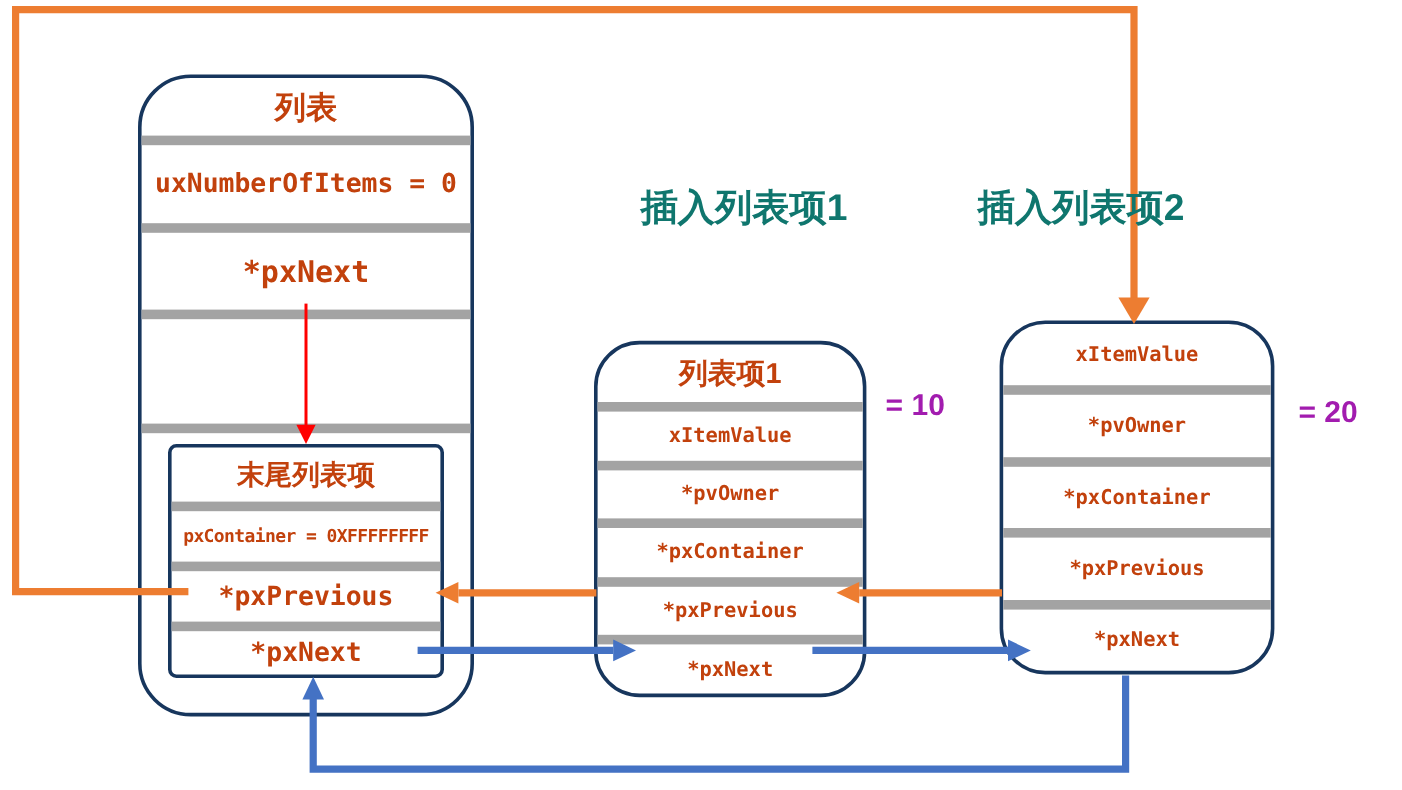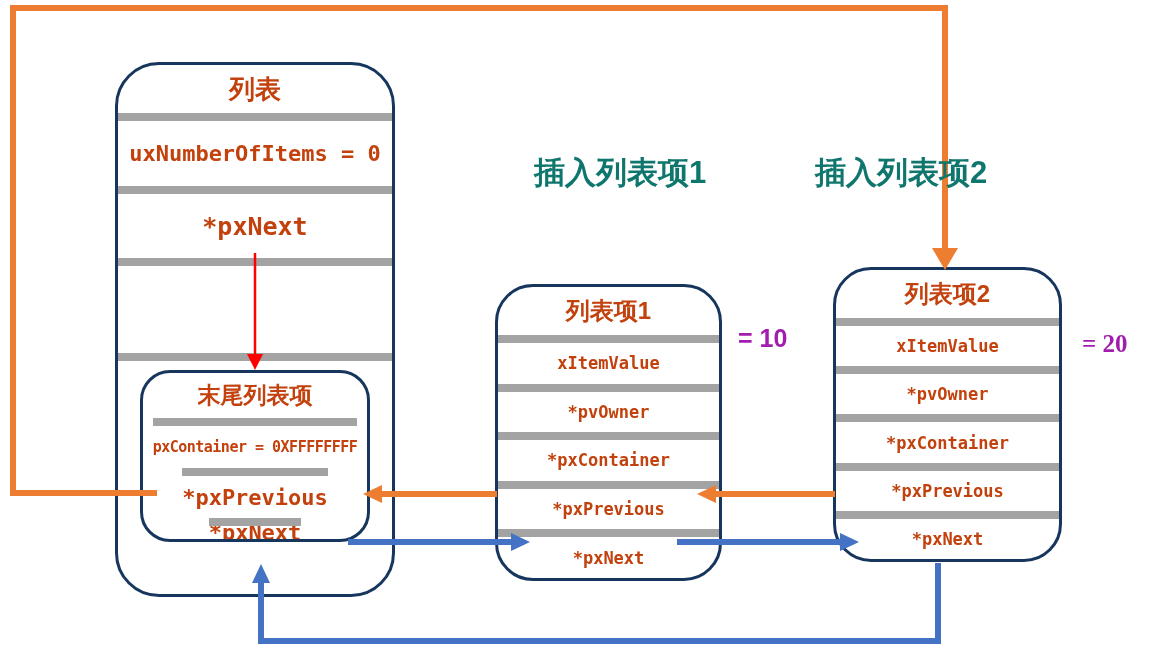--- a/index.html
+++ b/index.html
@@ -19,21 +19,21 @@
   .mono{font-family:"DejaVu Sans Mono","Liberation Mono",monospace;font-weight:bold;}
   .cjk{font-weight:bold;}
   
   .list-box{left:115px;top:62px;width:280px;height:535px;border-radius:44px;}
   .list-box .t{height:48px;font-size:26px;}
   .list-box .r1{height:73px;font-size:22px;}
   .list-box .r2{height:72px;font-size:25px;}
   .list-box .r3{height:95px;}
   .list-box .r4{flex:1;}
   
-  .end-box{left:140px;top:370px;width:230px;height:172px;border-radius:30px;align-items:center;}
+  .end-box{left:140px;top:370px;width:230px;height:195px;border-radius:7px;}
   .end-box .t{height:45px;font-size:23px;}
   .end-box .r1{height:50px;font-size:15px;letter-spacing:-0.5px;}
   .end-box .r2{height:50px;font-size:22px;}
   .end-box .r3{flex:1;font-size:22px;}
   
   .item-box{width:227px;height:297px;border-radius:38px;}
   .item1{left:495px;top:284px;}
   .item2{left:833px;top:267px;width:229px;height:295px;}
   .item-box .t{height:48px;font-size:24px;}
   .item-box .ir{flex:1;font-size:17px;}
@@ -71,21 +71,20 @@
   <div class="box item-box item1">
     <div class="row t cjk">列表项1</div>
     <div class="row ir mono">xItemValue</div>
     <div class="row ir mono">*pvOwner</div>
     <div class="row ir mono">*pxContainer</div>
     <div class="row ir mono">*pxPrevious</div>
     <div class="row ir mono">*pxNext</div>
   </div>
 
   <div class="box item-box item2">
-    <div class="row t cjk">列表项2</div>
     <div class="row ir mono">xItemValue</div>
     <div class="row ir mono">*pvOwner</div>
     <div class="row ir mono">*pxContainer</div>
     <div class="row ir mono">*pxPrevious</div>
     <div class="row ir mono">*pxNext</div>
   </div>
 
   <svg class="arrows" width="1168" height="658" viewBox="0 0 1168 658">
 
     <polyline points="157,493 13,493 13,8 945,8 945,250" fill="none" stroke-width="6" stroke="#ed7d31"></polyline>
@@ -106,15 +105,15 @@
     <polyline points="938,563 938,641 261,641 261,581" fill="none" stroke-width="6" stroke="#4472c4"></polyline>
     <polygon points="252,583 270,583 261,564" fill="#4472c4"></polygon>
 
     <line x1="255" y1="253" x2="255" y2="356" stroke-width="2.5" stroke="#ff0000"></line>
     <polygon points="247,354 263,354 255,370" fill="#ff0000"></polygon>
   </svg>
 
   <div class="note" style="left:505px;top:152px;width:230px;">插入列表项1</div>
   <div class="note" style="left:796px;top:152px;width:210px;">插入列表项2</div>
   <div class="valnote" style="left:738px;top:324px;">= 10</div>
-  <div class="valnote" style="left:1082px;top:330px;font-family:Liberation Serif, serif;">= 20</div>
+  <div class="valnote" style="left:1082px;top:330px;">= 20</div>
 
 </div>
 
 </body></html>

